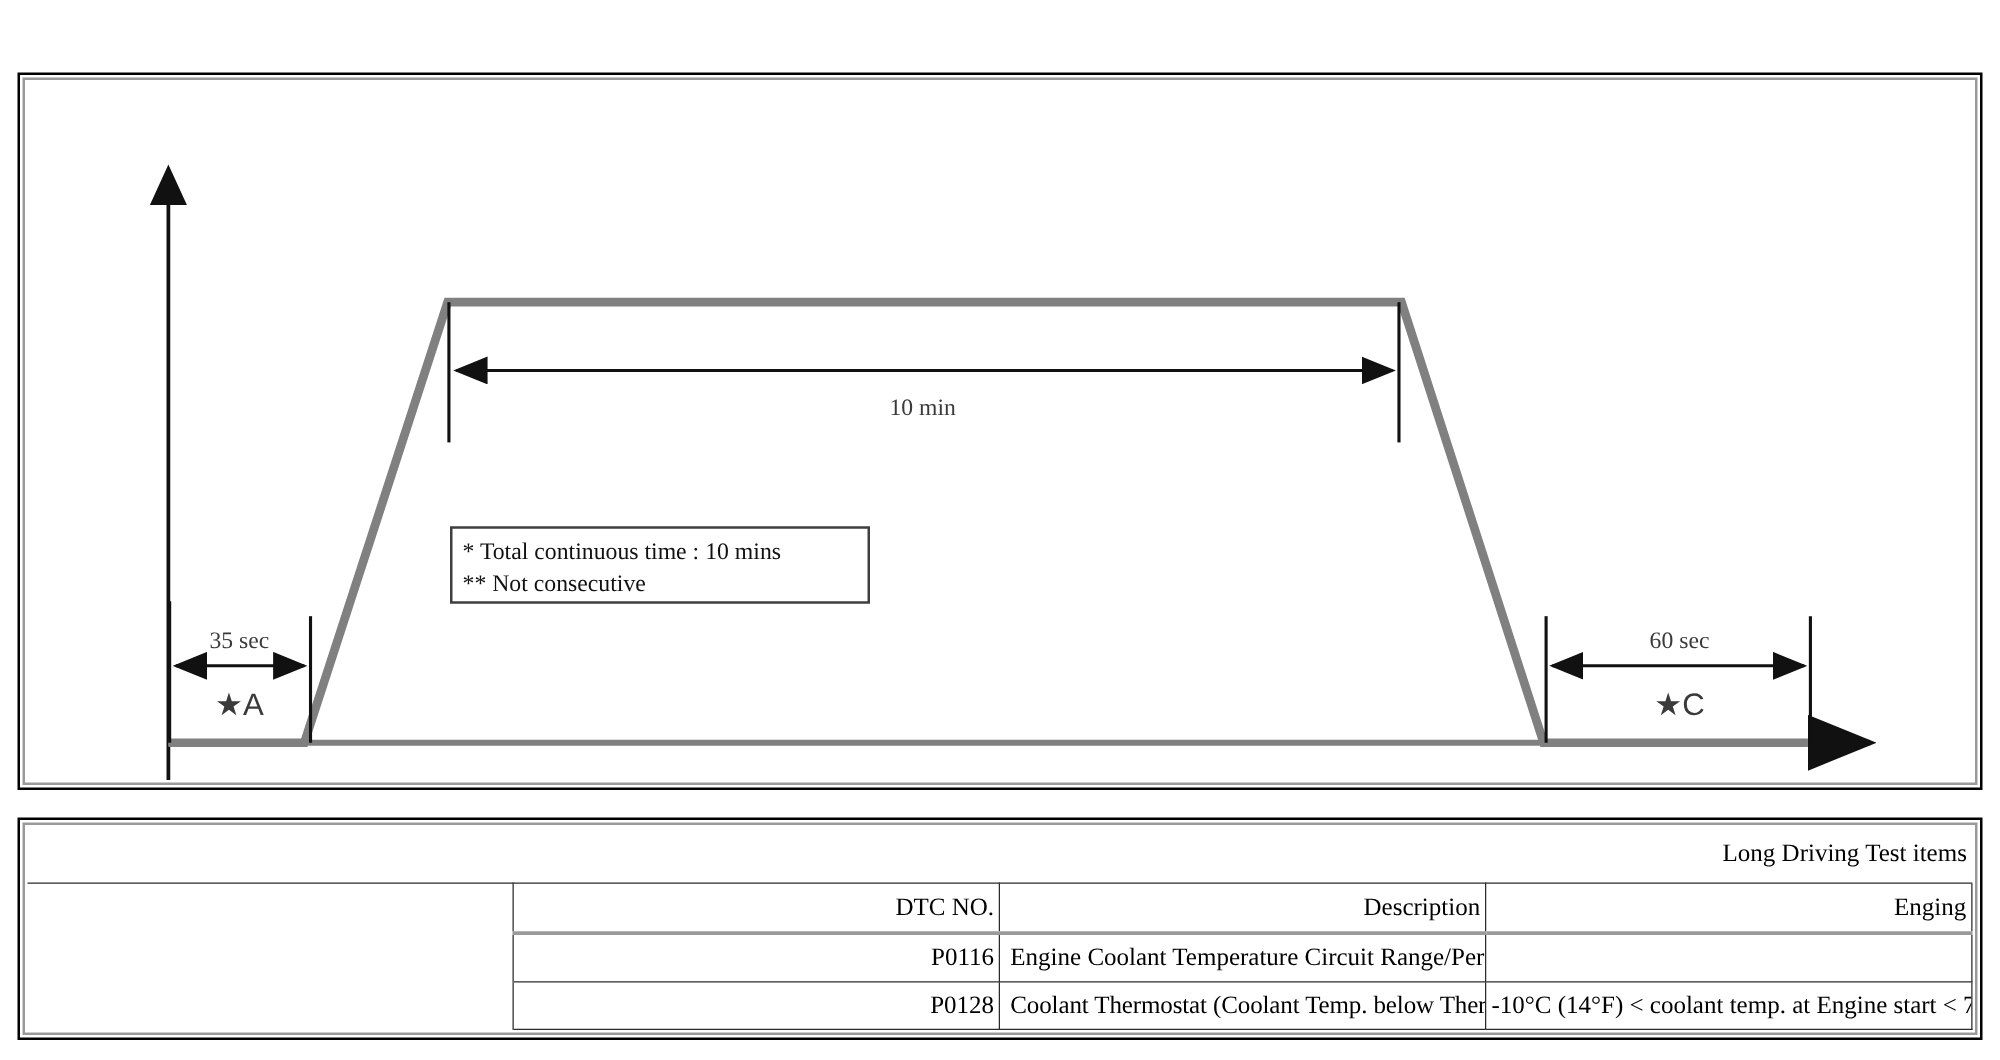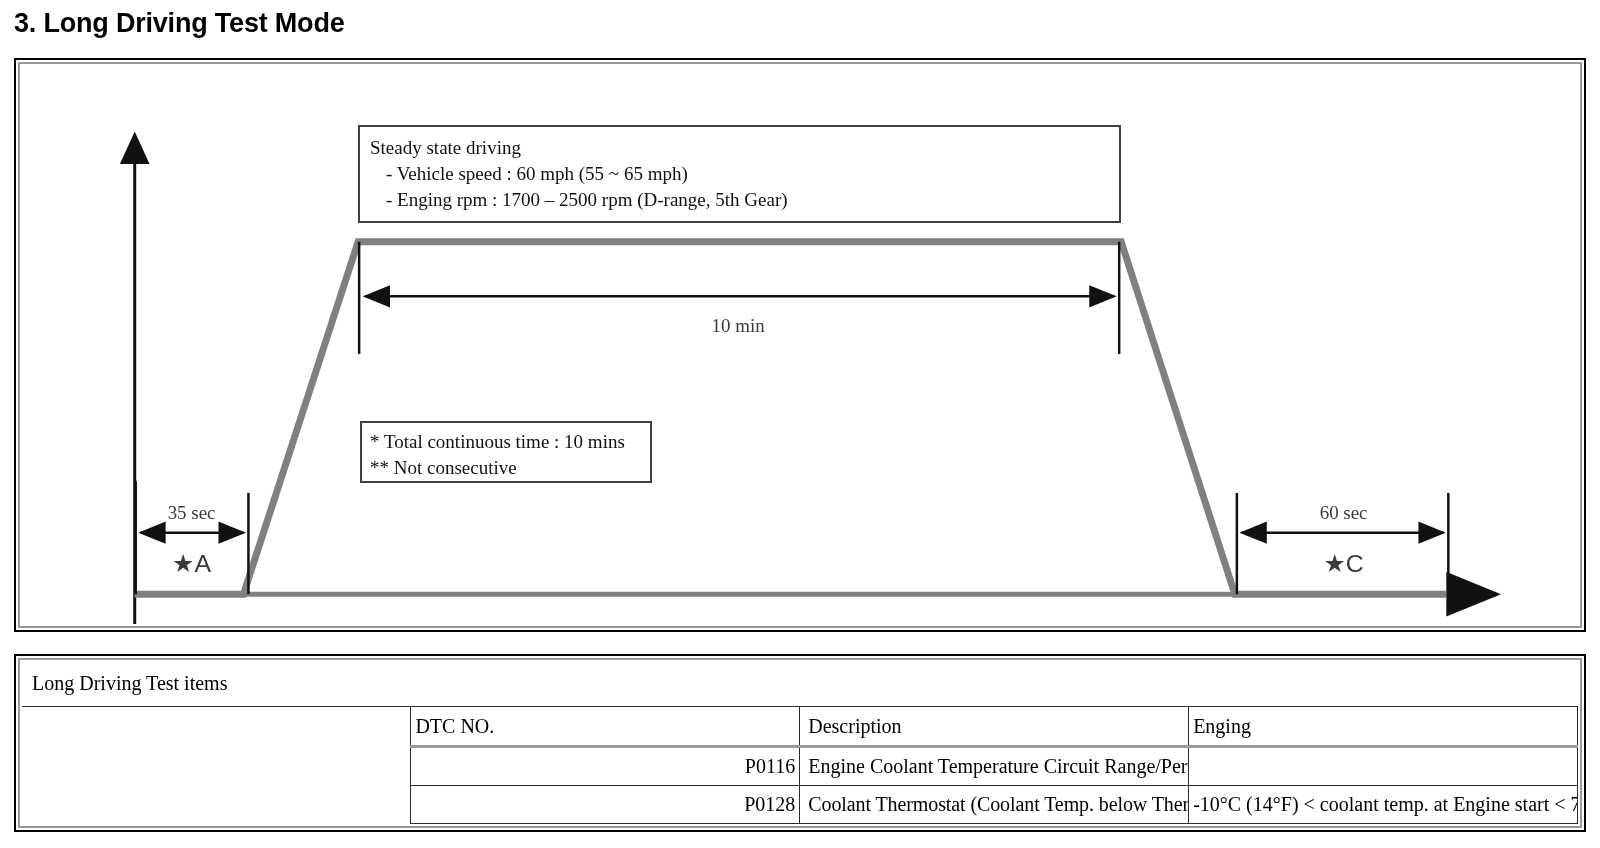--- a/index.html
+++ b/index.html
@@ -104,21 +104,21 @@
   #callout-steady .line {
     font-size: 19px;
     line-height: 26px;
     white-space: nowrap;
   }
   #callout-steady .line.indent { padding-left: 16px; }
 
   #callout-note {
     left: 338px;
     top: 355px;
-    width: 292px;
+    width: 336px;
     height: 62px;
     padding: 6px 12px 0 8px;
   }
   #callout-note .line {
     font-size: 19px;
     line-height: 26px;
     white-space: nowrap;
   }
 
   
@@ -139,48 +139,47 @@
     font-weight: normal;
     padding: 0 4px;
     font-size: 20px;
     vertical-align: middle;
     overflow: hidden;
     white-space: nowrap;
   }
   .tbl-caption {
     font-weight: bold;
     font-size: 21px;
-    text-align: left;
+    text-align: right;
     padding-left: 10px !important;
     border-left: none !important;
     border-right: none !important;
     border-top: none !important;
     border-bottom: 1px solid #2b2b2b !important;
     height: 36px;
   }
   .col-spacer {
     width: 52px;
     border-top: none !important;
     border-left: none !important;
     border-bottom: none !important;
   }
   .col-dtc   { width: 132px; text-align: right; }
   .col-desc  { width: 660px; text-align: left; padding-left: 8px !important; }
   .col-remark{ text-align: center; }
-  tr.head-row td { text-align: left; height: 31px; border-bottom: 3px solid #9a9a9a; }
+  tr.head-row td { text-align: right; height: 31px; border-bottom: 3px solid #9a9a9a; }
   tr.data-row td { height: 30px; }
   .desc-small { font-size: 18.5px; letter-spacing: -0.1px; }
   .remark-cell { font-size: 19px; }
 </style>
 </head>
 <body>
 
 <div class="page">
 
-  <div class="page-title">3. Long Driving Test Mode</div>
 
   <div class="panel" id="graph-panel">
     <div class="panel-inner">
 
       <svg class="diagram" viewBox="0 0 1560 562" preserveAspectRatio="none">
 
         <defs>
           <marker id="arrHeadBlack" markerWidth="11" markerHeight="9" refX="10" refY="4.5" orient="auto">
             <path d="M0,0 L11,4.5 L0,9 z" fill="#111"></path>
           </marker>
@@ -209,25 +208,20 @@
         <line x1="344" y1="232" x2="1095" y2="232" stroke="#111" stroke-width="2.5" marker-start="url(#arrTailBlack)" marker-end="url(#arrHeadBlack)"></line>
         <text class="svg-label-serif" x="718" y="268" text-anchor="middle">10 min</text>
 
         <line x1="1218" y1="532" x2="1218" y2="430" stroke="#111" stroke-width="2.5"></line>
         <line x1="1430" y1="532" x2="1430" y2="430" stroke="#111" stroke-width="2.5"></line>
         <line x1="1223" y1="470" x2="1425" y2="470" stroke="#111" stroke-width="2.5" marker-start="url(#arrTailBlack)" marker-end="url(#arrHeadBlack)"></line>
         <text class="svg-label-serif" x="1325" y="456" text-anchor="middle">60 sec</text>
         <text class="svg-label-sans" x="1325" y="510" text-anchor="middle">★C</text>
       </svg>
 
-      <div class="callout" id="callout-steady">
-        <div class="line">Steady state driving</div>
-        <div class="line indent">- Vehicle speed : 60 mph (55 ~ 65 mph)</div>
-        <div class="line indent">- Enging rpm : 1700 – 2500 rpm (D-range, 5th Gear)</div>
-      </div>
 
       <div class="callout" id="callout-note">
         <div class="line">* Total continuous time : 10 mins</div>
         <div class="line">** Not consecutive</div>
       </div>
 
     </div>
   </div>
 
   <div class="panel" id="table-panel">

